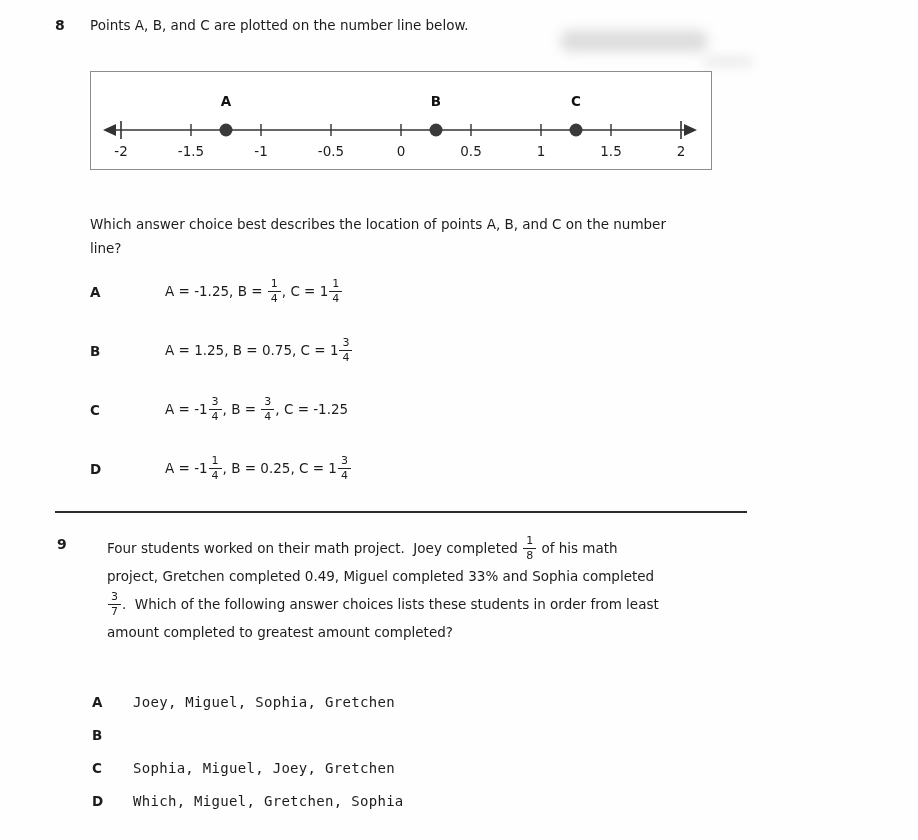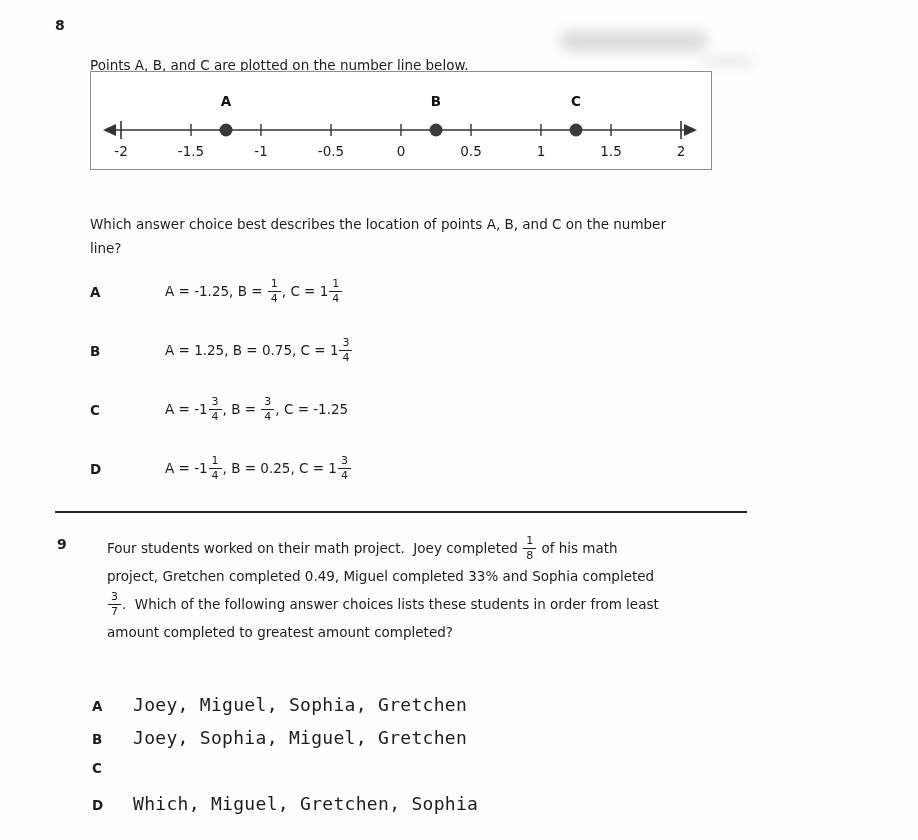--- a/index.html
+++ b/index.html
@@ -34,32 +34,32 @@
   .frac .den{padding-top:1px;}
 
   .divider{left:55px;top:511px;width:692px;height:0;border-top:2px solid #2b2b2b;}
 
   
   .q9prompt{left:107px;top:534px;width:648px;}
   .pline{white-space:pre-wrap;height:28px;line-height:28px;font-size:13.5px;}
   .q9choices{left:92px;top:694px;}
   .qrow{display:flex;align-items:baseline;height:33px;}
   .qrow .letter{width:41px;font-weight:bold;font-size:13.5px;}
-  .qrow .text{font-family:"DejaVu Sans Mono","Liberation Mono",monospace;font-size:18px;letter-spacing:.3px;}
+  .qrow .text{font-family:"DejaVu Sans Mono","Liberation Mono",monospace;font-size:14px;letter-spacing:.3px;}
 </style>
 </head>
 <body>
 
 <div class="page">
 
   <div class="smudge s1"></div>
   <div class="smudge s2"></div>
 
   <div class="abs qnum" style="left:55px;top:17px;">8</div>
-  <div class="abs body-text" style="left:90px;top:13px;margin-top:40px;">Points A, B, and C are plotted on the number line below.</div>
+  <div class="abs body-text" style="left:90px;top:13px;">Points A, B, and C are plotted on the number line below.</div>
 
   <div class="abs nl-box">
     <svg id="nl-svg" width="618" height="95" viewBox="0 0 618 95">
         <line x1="18" y1="58" x2="600" y2="58" stroke="#333" stroke-width="1.6"></line>
         <path d="M12,58 L25,52 L25,64 Z" fill="#333"></path>
         <path d="M606,58 L593,52 L593,64 Z" fill="#333"></path>
         <line x1="30" y1="49" x2="30" y2="67" stroke="#333" stroke-width="1.6"></line>
         <line x1="590" y1="49" x2="590" y2="67" stroke="#333" stroke-width="1.6"></line>
         <text x="30" y="84" text-anchor="middle" font-size="13.5" fill="#1d1d1d">-2</text>
         <line x1="100" y1="52" x2="100" y2="64" stroke="#333" stroke-width="1.4"></line>
@@ -118,24 +118,24 @@
     <div class="pline">amount completed to greatest amount completed?</div>
   </div>
 
   <div class="abs q9choices">
     <div class="qrow">
       <span class="letter">A</span>
       <span class="text">Joey, Miguel, Sophia, Gretchen</span>
     </div>
     <div class="qrow">
       <span class="letter">B</span>
-      <span class="text">Joey, Sophia, Miguel, Gretchen</span>
     </div>
     <div class="qrow">
       <span class="letter">C</span>
+      <span class="text">Sophia, Miguel, Joey, Gretchen</span>
     </div>
     <div class="qrow">
       <span class="letter">D</span>
       <span class="text">Which, Miguel, Gretchen, Sophia</span>
     </div>
   </div>
 
 </div>
 
 </body></html>

